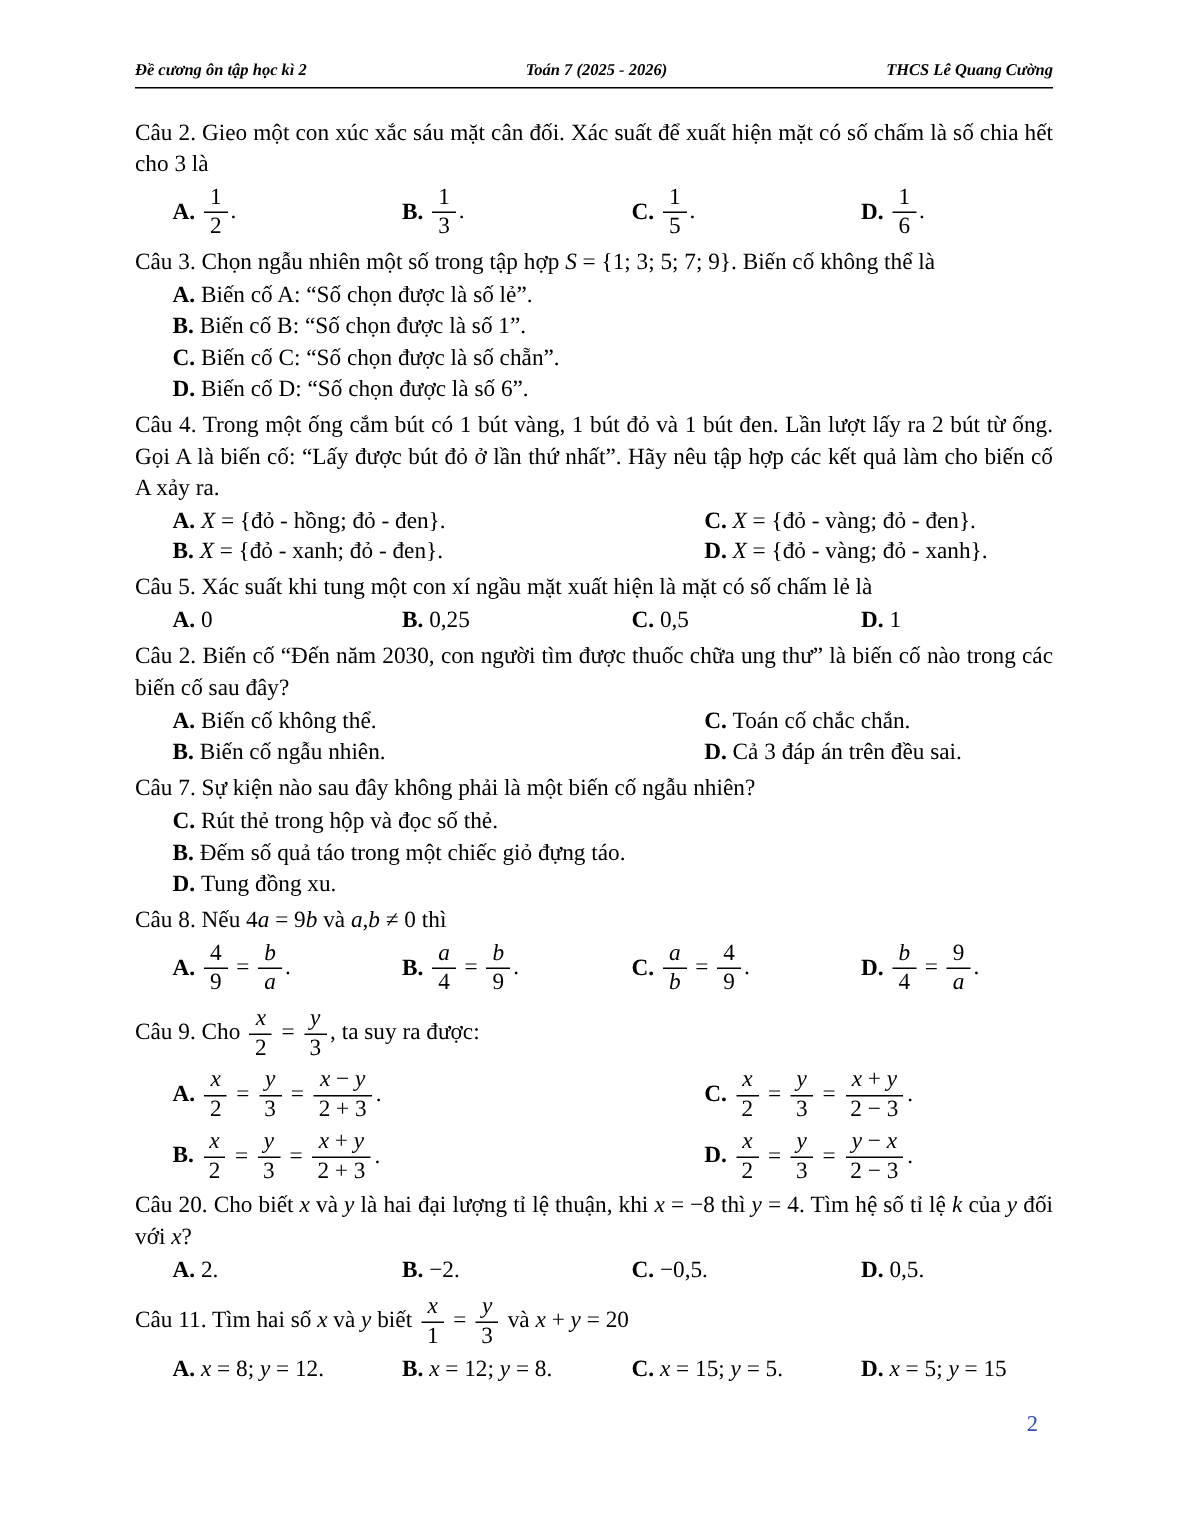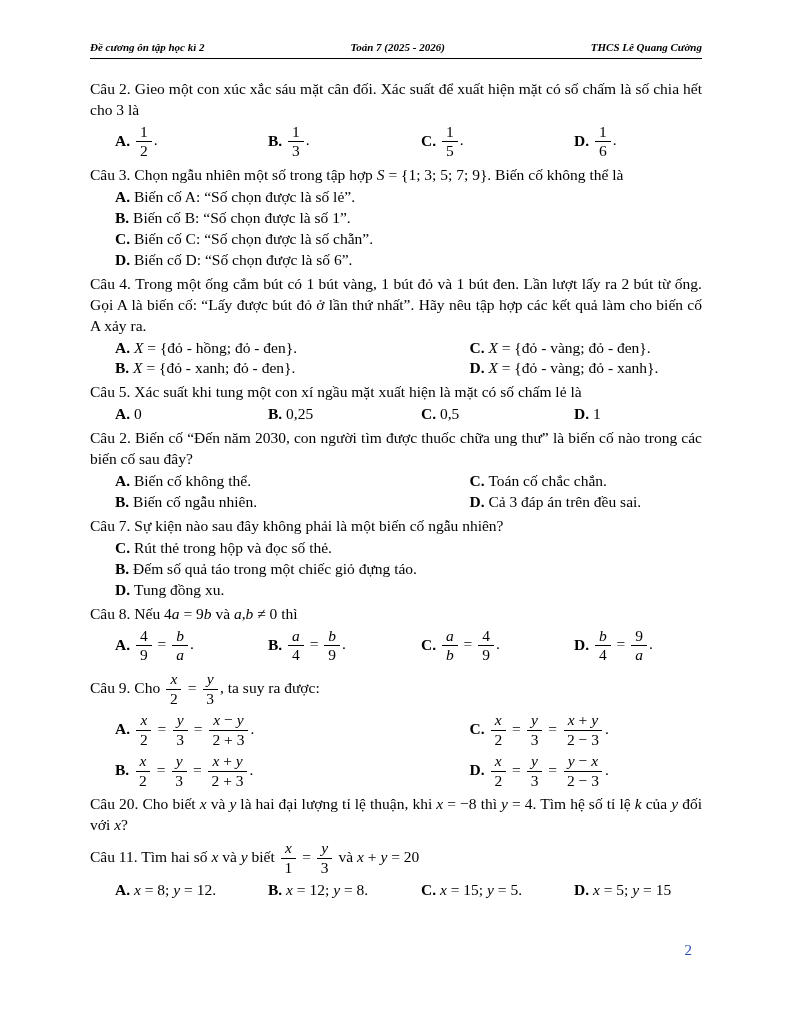--- a/index.html
+++ b/index.html
@@ -191,20 +191,26 @@
                 <span class="num"><i class="mvar">y</i></span>
                 <span class="den">3</span>
               </span> = <span class="frac">
                 <span class="num"><i class="mvar">y</i> − <i class="mvar">x</i></span>
                 <span class="den">2 − 3</span>
               </span>.</span></div>
         </div>
       </div>
       <div class="question">
         <div class="q-text"><span class="q-label">Câu 20. </span>Cho biết <i class="mvar">x</i> và <i class="mvar">y</i> là hai đại lượng tỉ lệ thuận, khi <i class="mvar">x</i> = −8 thì <i class="mvar">y</i> = 4. Tìm hệ số tỉ lệ <i class="mvar">k</i> của <i class="mvar">y</i> đối với <i class="mvar">x</i>?</div>
+        <div class="options cols-4">
+          <div class="option"><span class="opt-letter">A. </span><span class="opt-text">2.</span></div>
+          <div class="option"><span class="opt-letter">B. </span><span class="opt-text">−2.</span></div>
+          <div class="option"><span class="opt-letter">C. </span><span class="opt-text">−0,5.</span></div>
+          <div class="option"><span class="opt-letter">D. </span><span class="opt-text">0,5.</span></div>
+        </div>
       </div>
       <div class="question">
         <div class="q-text"><span class="q-label">Câu 11. </span>Tìm hai số <i class="mvar">x</i> và <i class="mvar">y</i> biết <span class="frac">
             <span class="num"><i class="mvar">x</i></span>
             <span class="den">1</span>
           </span> = <span class="frac">
             <span class="num"><i class="mvar">y</i></span>
             <span class="den">3</span>
           </span> và <i class="mvar">x</i> + <i class="mvar">y</i> = 20</div>
         <div class="options cols-4">

